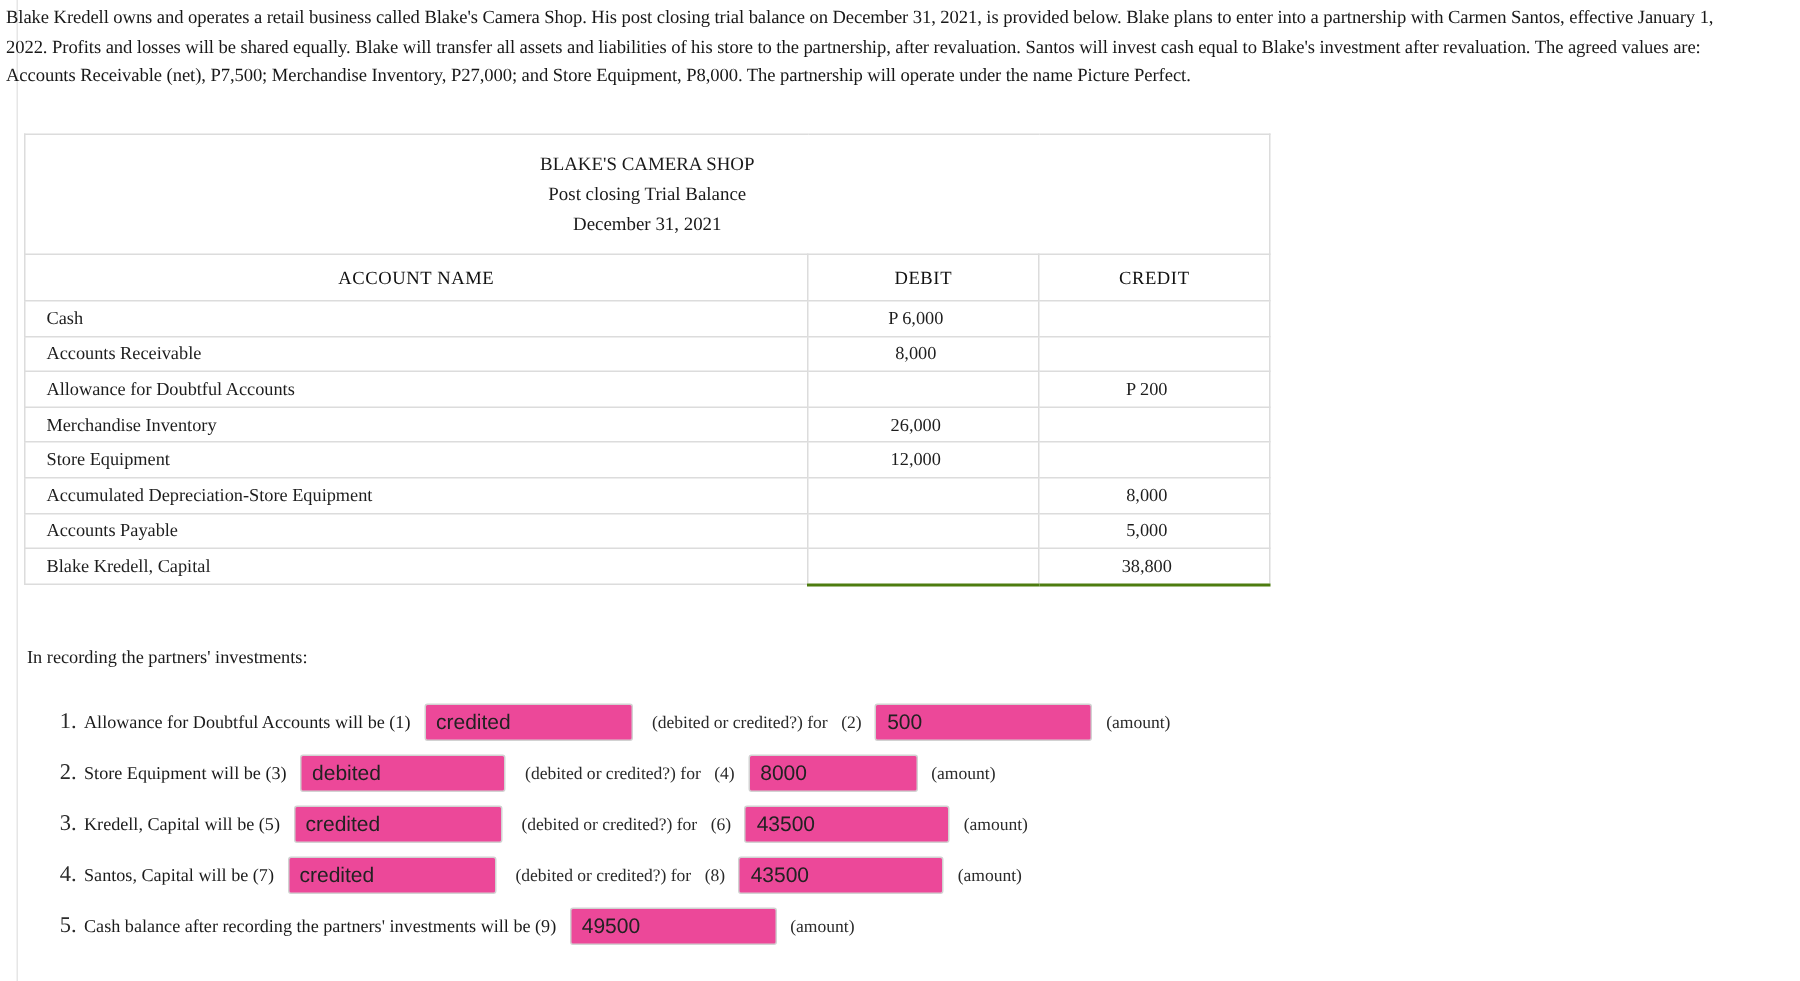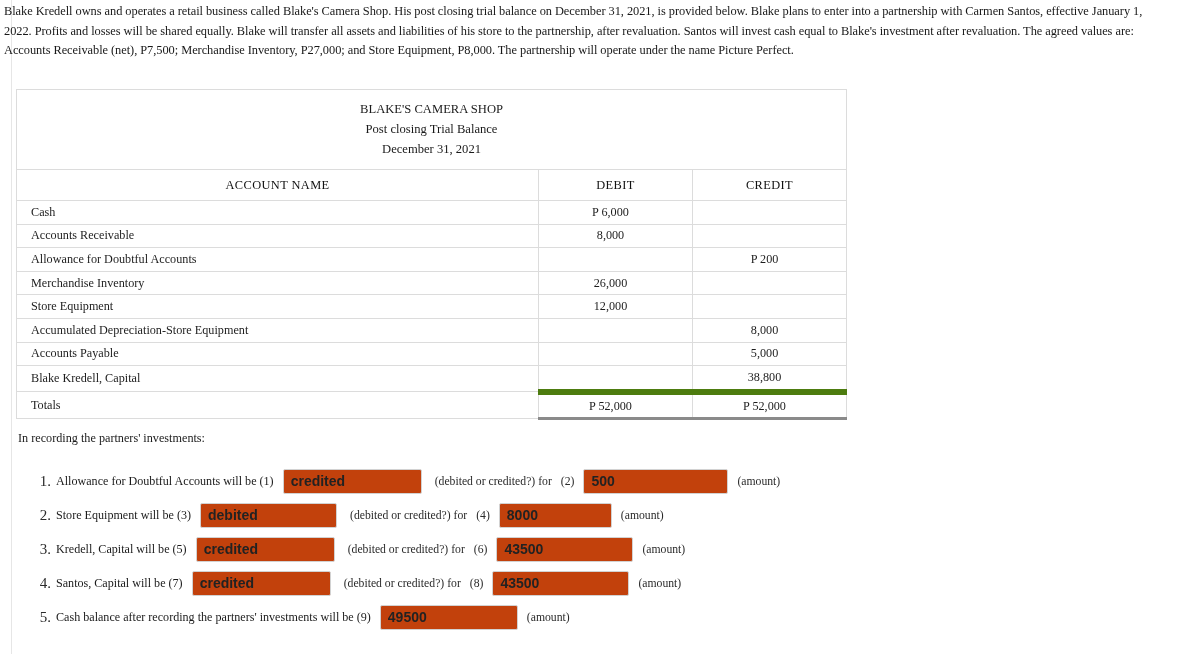--- a/index.html
+++ b/index.html
@@ -90,21 +90,21 @@
 
   .row td {
     height: 22.6px;
     font-size: 12.2px;
     color: #1d1d1d;
   }
   .row td.name   { text-align: left;  padding-left: 14px !important; }
   .row td.amt    { text-align: center; padding-right: 10px !important; }
 
   
-  tr.pre-total td.amt { border-bottom: 6px solid #4d7c0f; }
+  tr.pre-total td.amt { border-bottom: 2px solid #4d7c0f; }
   tr.total td.amt     { border-bottom: 3px solid #8a8a8a; border-top: none; }
   tr.total td.name    { border-bottom: 1px solid #dcdcdc; }
 
   
   .q-intro {
     position: absolute;
     left: 18px;
     top: 431px;
     font-size: 12.2px;
     color: #1a1a1a;
@@ -143,28 +143,27 @@
   .q-amtlabel {
     font-size: 11.7px;
     color: #2a2a2a;
     margin-left: 9px;
   }
 
   input.fld {
     font-family: "Liberation Sans", sans-serif;
     font-size: 14px;
     color: #222;
-    background: #c2410c;
+    background: #ec4899;
     border: 1px solid #d2d2d2;
     border-radius: 2px;
     height: 25px;
     box-sizing: border-box;
     padding: 0 7px;
     outline: none;
-    font-weight: bold;
   }
   input.w-word  { width: 139px; }
   input.w-word2 { width: 137px; }
   input.w-num   { width: 145px; }
   input.w-num2  { width: 113px; }
   input.w-num3  { width: 137px; }
   input.w-cash  { width: 138px; }
 </style>
 </head>
 <body>
@@ -230,25 +229,20 @@
           <td class="name">Accounts Payable</td>
           <td class="amt"></td>
           <td class="amt">5,000</td>
         </tr>
         <tr class="row pre-total">
           <td class="name">Blake Kredell, Capital</td>
           <td class="amt"></td>
           <td class="amt">38,800</td>
         </tr>
 
-        <tr class="row total">
-          <td class="name">Totals</td>
-          <td class="amt">P 52,000</td>
-          <td class="amt">P 52,000</td>
-        </tr>
       </tbody>
     </table>
   </div>
 
   <div class="q-intro">In recording the partners' investments:</div>
 
   <div class="q-list">
 
     <div class="q-row">
       <span class="q-num">1.</span>

